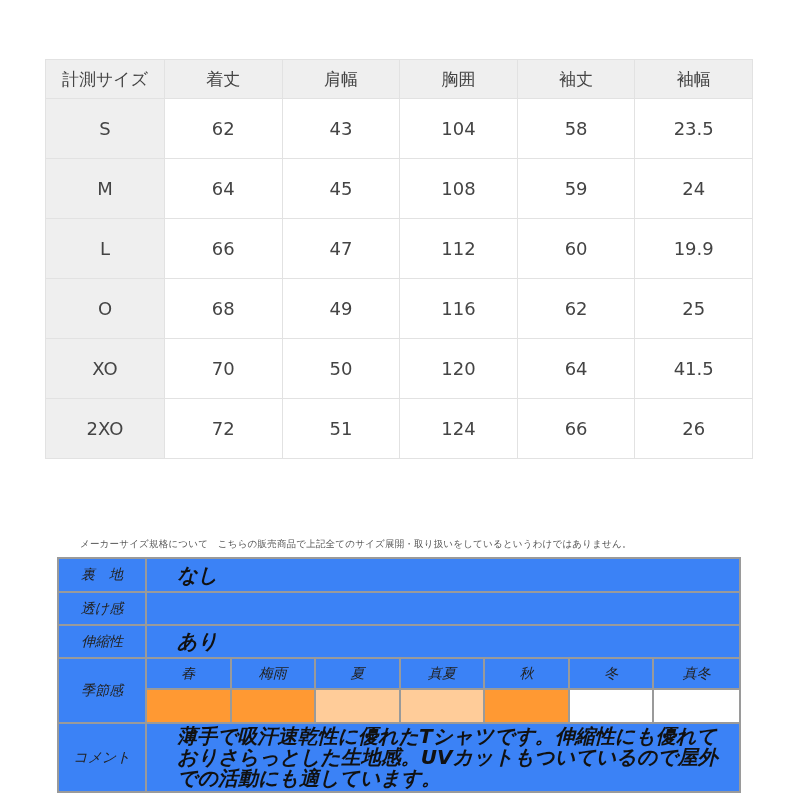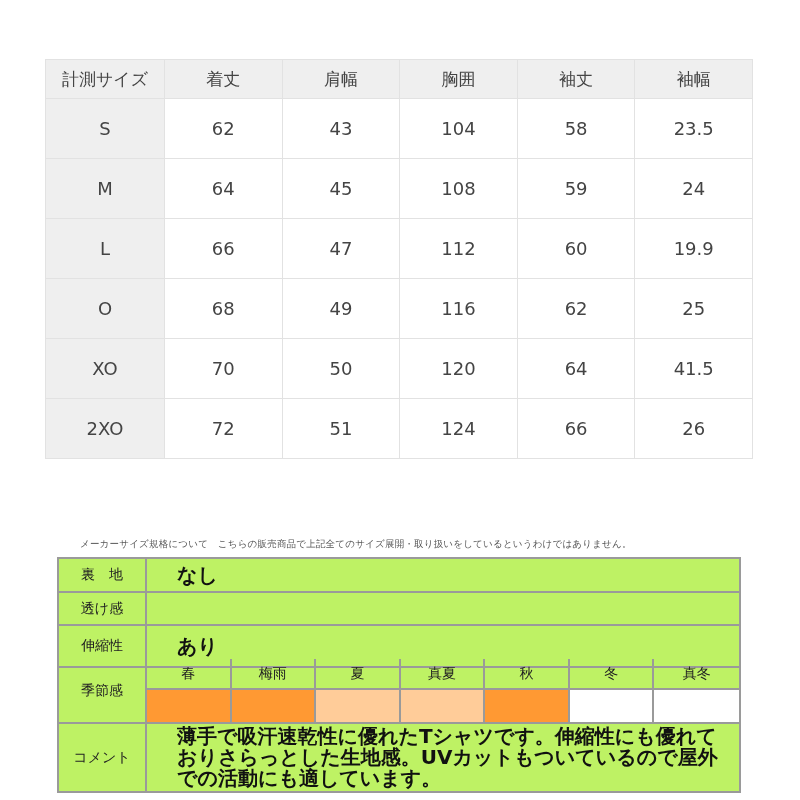--- a/index.html
+++ b/index.html
@@ -24,37 +24,37 @@
 
   
   .note {
     position: absolute; left: 80px; top: 538px; width: 660px;
     font-size: 9.5px; color: #555; white-space: nowrap; letter-spacing: 0.2px;
   }
 
   
   .spec {
     position: absolute; left: 57px; top: 557px; width: 684px; height: 236px;
-    border: 2px solid #9a9a9a; box-sizing: border-box; background: #bef264;
+    border: 2px solid #9a9a9a; box-sizing: border-box; background: #3b82f6; font-style: italic;
   }
   .spec .row { position: absolute; left: 0; right: 0; border-bottom: 2px solid #9a9a9a; box-sizing: border-box; }
   .spec .row:last-child { border-bottom: none; }
   .spec .label {
     position: absolute; left: 0; top: 0; bottom: 0; width: 86px;
     border-right: 2px solid #9a9a9a; display: flex; align-items: center; justify-content: center;
     font-size: 14px; color: #222;
   }
   .spec .value {
     position: absolute; left: 88px; right: 0; top: 0; bottom: 0;
     display: flex; align-items: center; padding-left: 30px;
     font-size: 20px; font-weight: bold; color: #111;
   }
   .r1 { top: 0; height: 34px; }
   .r2 { top: 34px; height: 33px; }
-  .r3 { top: 67px; height: 42px; }
+  .r3 { top: 67px; height: 33px; }
   .r4 { top: 100px; height: 65px; }
   .r5 { top: 165px; height: 67px; }
 
   .seasons {
     position: absolute; left: 88px; right: 0; top: 0; bottom: 0;
     display: grid; grid-template-columns: repeat(7, 1fr); grid-template-rows: 31px 1fr;
   }
   .season-name {
     border-right: 2px solid #9a9a9a; border-bottom: 2px solid #9a9a9a;
     display: flex; align-items: center; justify-content: center; font-size: 14px; color: #222;

